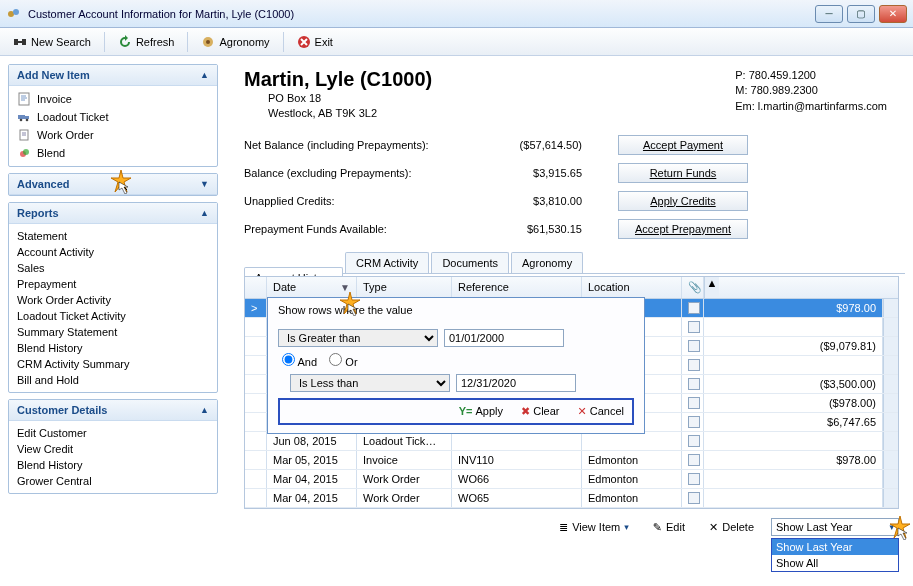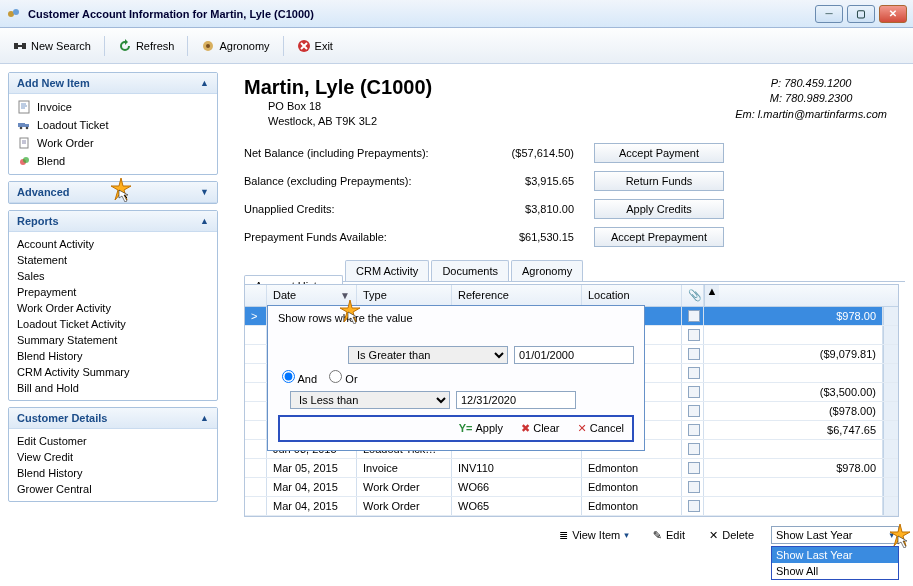--- a/index.html
+++ b/index.html
@@ -1,39 +1,39 @@
 <!DOCTYPE html>
 <html><head>
 <meta charset="utf-8">
 <style>
   * { box-sizing: border-box; margin: 0; padding: 0; font-family: "Segoe UI", Tahoma, sans-serif; font-size: 11px; }
   body { width: 913px; height: 586px; background: #5a9bd4; display: flex; flex-direction: column; overflow: hidden; }
-  .titlebar { height: 28px; background: linear-gradient(#f0f5fb,#d7e8f9); border-bottom: 1px solid #a0b8d8; display: flex; align-items: center; padding: 0 6px; color: #003; font-weight: bold; }
+  .titlebar { height: 28px; background: linear-gradient(#f0f5fb,#d7e8f9); border-bottom: 1px solid #a0b8d8; display: flex; align-items: center; padding: 0 6px; color: #003; }
   .titlebar .icon { width: 16px; height: 16px; margin-right: 6px; display: inline-block; }
   .winbtns { margin-left: auto; display: flex; gap: 4px; }
   .winbtn { width: 28px; height: 18px; background: linear-gradient(#eaf3fb,#cde1f5); border: 1px solid #6a8bb0; border-radius: 3px; display:flex; align-items:center; justify-content:center; font-size:10px; color:#244; }
   .winbtn.close { background: linear-gradient(#f29a8e,#d24b3a); color:#fff; border-color:#a63; }
-  .toolbar { height: 36px; background: linear-gradient(#fdfefe,#e9eff6); border-bottom: 1px solid #c3d2e6; display:flex; align-items:center; padding: 0 4px; gap:4px; }
+  .toolbar { height: 28px; background: linear-gradient(#fdfefe,#e9eff6); border-bottom: 1px solid #c3d2e6; display:flex; align-items:center; padding: 0 4px; gap:4px; }
   .tbtn { display:flex; align-items:center; gap:4px; padding:3px 8px; border:1px solid transparent; border-radius:2px; cursor:pointer; }
   .tsep { width:1px; height:20px; background:#c3d2e6; }
   .body { flex:1; display:flex; background:#fff; padding:8px; gap:8px; }
   .leftcol { width:210px; display:flex; flex-direction:column; gap:6px; }
   .panel { border:1px solid #a9c2de; border-radius:2px; }
   .panel-head { background:linear-gradient(#f2f7fc,#dde9f6); padding:4px 8px; color:#1b4c89; font-weight:bold; display:flex; align-items:center; justify-content:space-between; border-bottom:1px solid #c9dbef; cursor:pointer; }
   .panel-body { padding:4px 6px; }
   .list-item { display:flex; align-items:center; gap:6px; padding:2px 2px; cursor:pointer; }
   .ico { width:14px; height:14px; display:inline-block; }
   .main { flex:1; display:flex; flex-direction:column; gap:2px; }
   .custhead { display:flex; padding:4px 18px 8px 18px; gap:60px; }
   .custname { font-size:20px; font-weight:bold; }
-  .contact { margin-left:auto; text-align:center; line-height:1.4;font-style:italic; }
-  .balrow { display:flex; align-items:center; padding:3px 18px; }
+  .contact { margin-left:auto; text-align:left; line-height:1.4; }
+  .balrow { display:flex; align-items:center; padding:3px 18px; gap:8px; }
   .ballabel { width:220px; }
   .balval { width:110px; text-align:right; }
-  .balbtn { width:130px; text-align:center; padding:3px 8px; background:linear-gradient(#fefefe,#e6ecf3); border:1px solid #a2b8d1; cursor:pointer; }
+  .balbtn { width:130px; text-align:center; padding:3px 8px; background:linear-gradient(#fefefe,#e6ecf3); border:1px solid #a2b8d1; cursor:pointer;text-decoration:underline; }
   .tabs { display:flex; margin:8px 0 0 18px; border-bottom:1px solid #b5c7de; }
   .tab { padding:4px 10px; border:1px solid #b5c7de; border-bottom:none; background:#f3f7fb; margin-right:2px; cursor:pointer; border-top-left-radius:2px; border-top-right-radius:2px;}
   .tab.active { background:#fff; position:relative; top:15px; }
   .grid { border:1px solid #b5c7de; margin:0 6px 0 18px; position:relative; }
   .gridhead { display:flex; background:linear-gradient(#f7fafd,#e7eff8); border-bottom:1px solid #c0d2e6; }
   .col { padding:4px 6px; border-right:1px solid #d2dfee; }
   .c-ind { width:22px; }
   .c-date { width:90px; display:flex; align-items:center; justify-content:space-between; }
   .c-type { width:95px; }
   .c-ref { width:130px; }
@@ -170,24 +170,24 @@
       </div>
     </div>
 
     <div class="panel">
       <div class="panel-head">
         <span>Reports</span>
         <span class="chev">▲</span>
       </div>
       <div class="panel-body">
         <div class="list-item">
+            <span>Statement</span>
+          </div>
+        <div class="list-item">
             <span>Account Activity</span>
-          </div>
-        <div class="list-item">
-            <span>Statement</span>
           </div>
         <div class="list-item">
             <span>Sales</span>
           </div>
         <div class="list-item">
             <span>Prepayment</span>
           </div>
         <div class="list-item">
             <span>Work Order Activity</span>
           </div>
@@ -296,21 +296,21 @@
       <div class="filter-popup">
         <div style="position:relative">
           <span style="position:relative;">Show rows where the value</span>
           <div class="star-cursor" style="top:-12px; left:60px;">
             <svg viewBox="0 0 24 24">
                 <polygon points="12,0 14,8 22,8 15,12 18,22 12,15 6,22 9,12 2,8 10,8" fill="#ffb020" stroke="#c07000"></polygon>
                 <polygon points="10,12 10,20 13,18 16,24 18,23 15,17 19,17" fill="#fff" stroke="#000" stroke-width="0.5"></polygon>
               </svg>
           </div>
         </div>
-        <div style="margin-top:22px; display:flex; gap:6px;justify-content:flex-end;">
+        <div style="margin-top:13px; display:flex; gap:6px;">
           <select style="width:160px;"><option>Is Greater than</option></select>
           <input type="text" style="width: 120px;" value="01/01/2000">
         </div>
         <div style="margin:6px 0 6px 4px;">
           <label><input type="radio" checked="" style=""> <span>And</span></label>
           &nbsp;&nbsp;
           <label><input type="radio" style=""> <span>Or</span></label>
         </div>
         <div style="display:flex; gap:6px;">
           <select style="width:160px;margin-left:12px;"><option>Is Less than</option></select>

